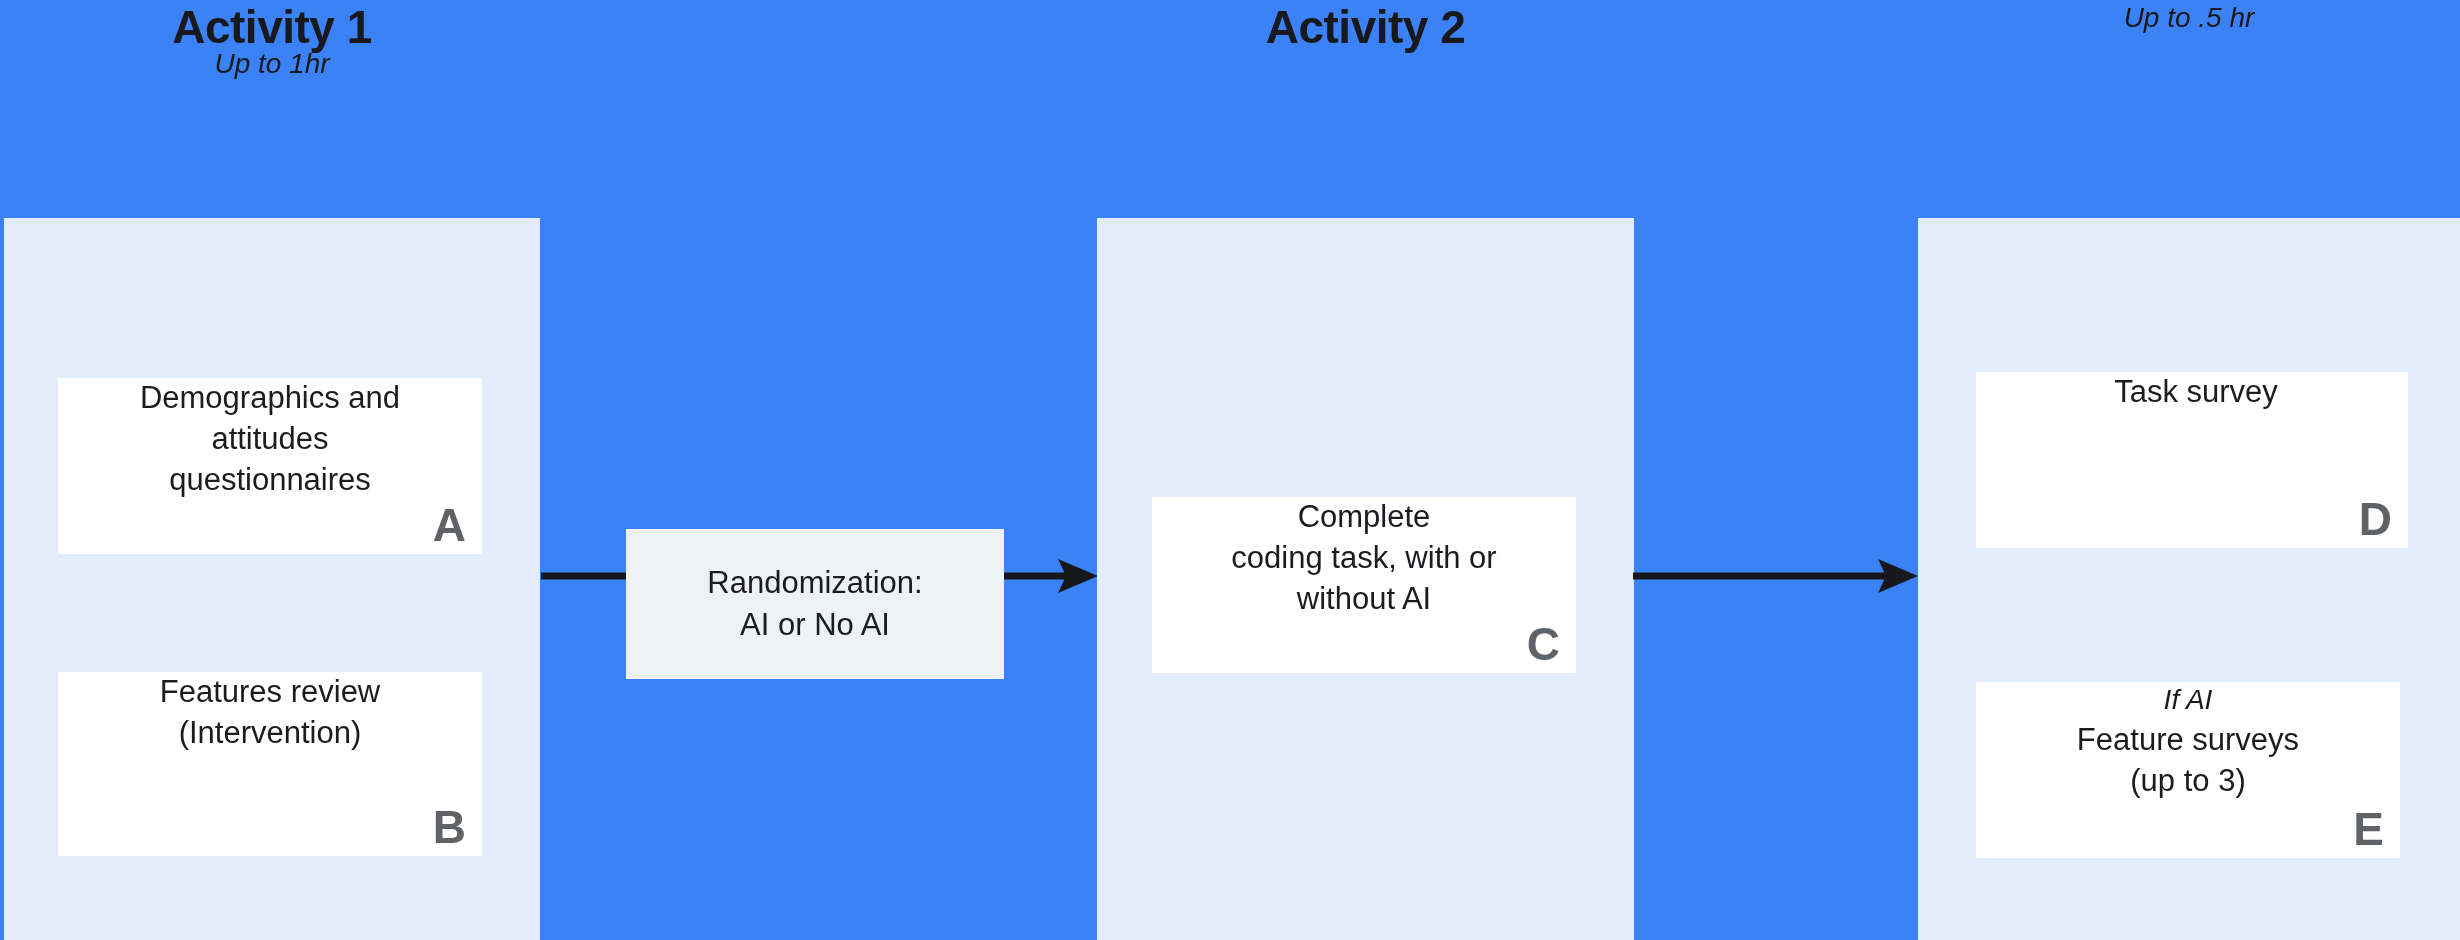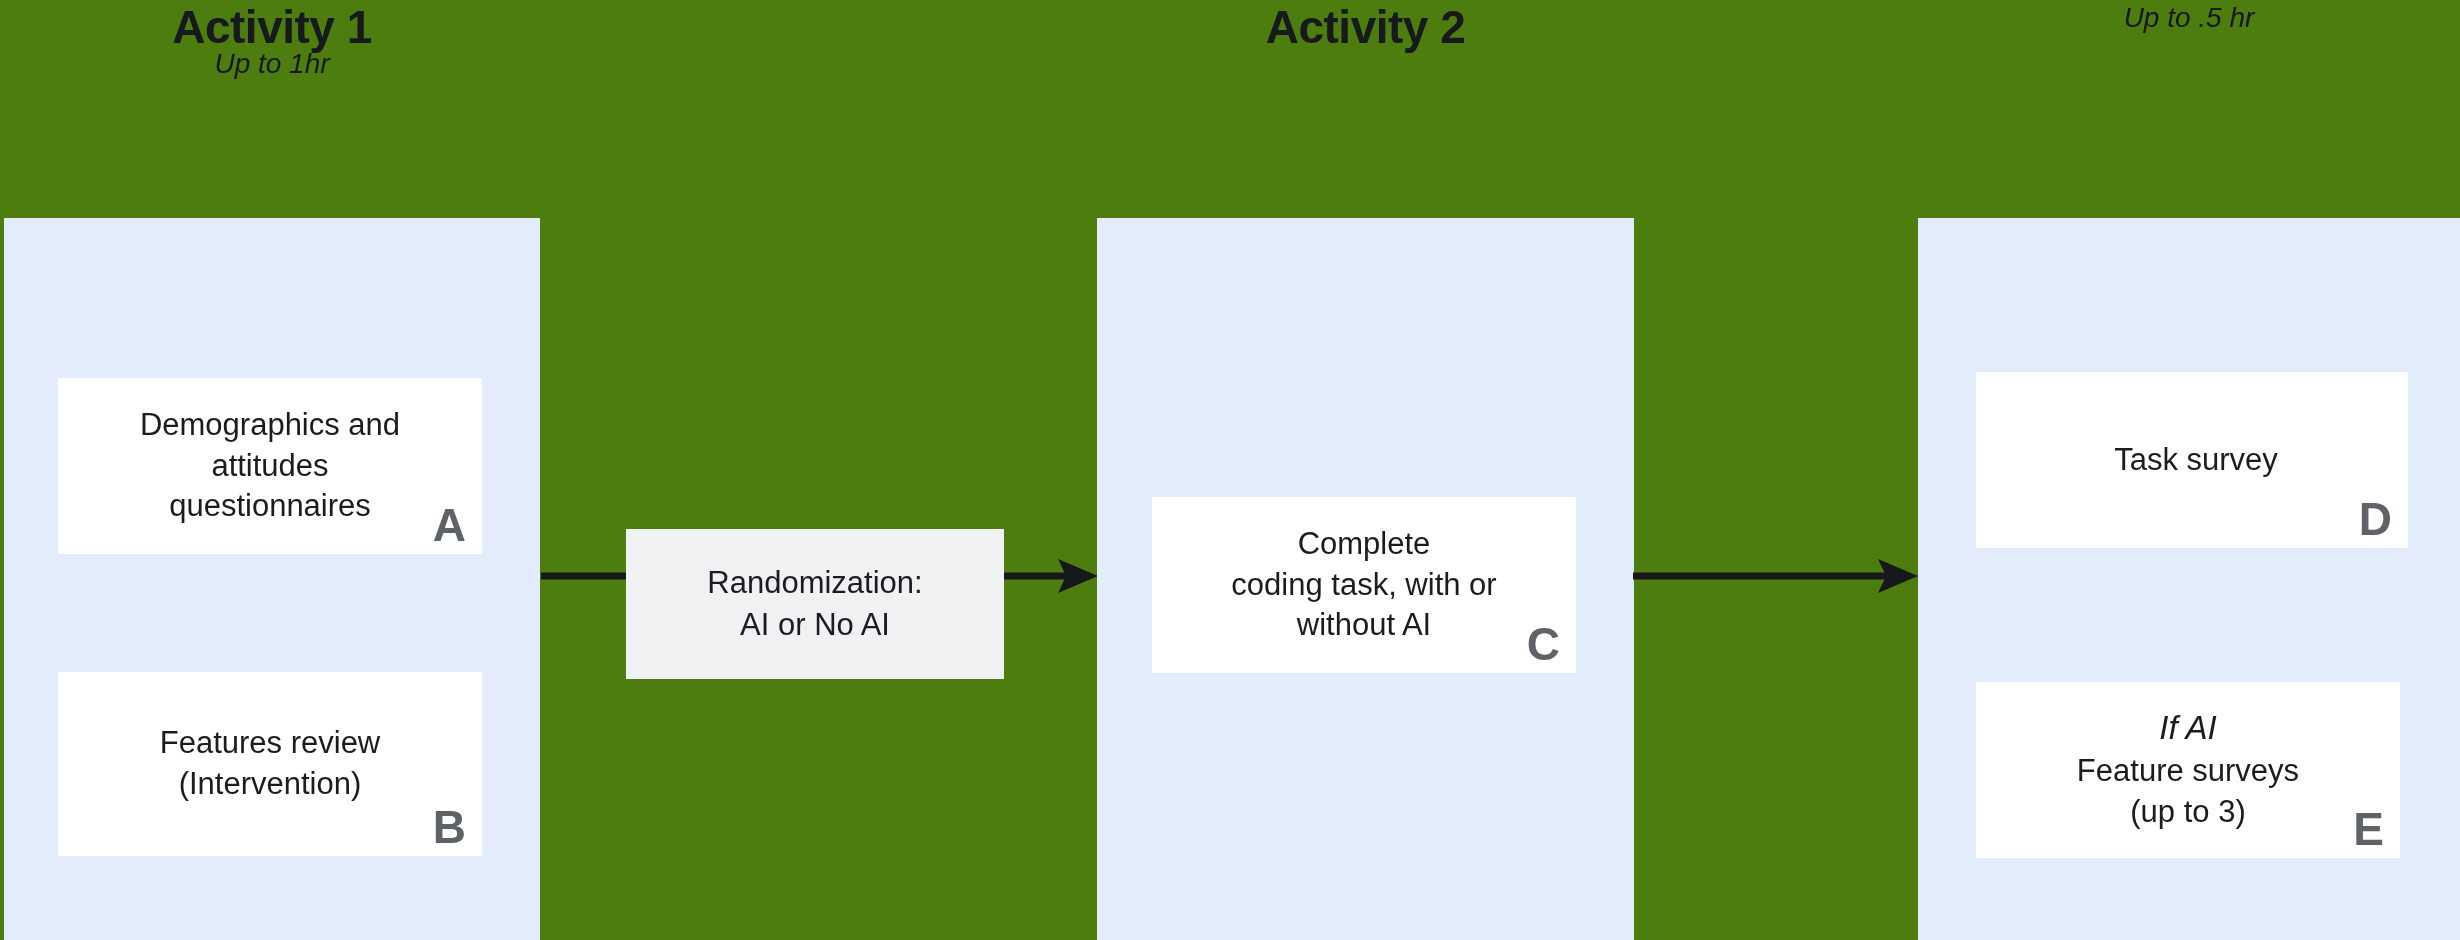--- a/index.html
+++ b/index.html
@@ -9,21 +9,21 @@
   }
   body {
     font-family: "Liberation Sans", "DejaVu Sans", sans-serif;
     color: #17181b;
     -webkit-font-smoothing: antialiased;
   }
   .canvas {
     position: relative;
     width: 2460px;
     height: 940px;
-    background: #4d7c0f;
+    background: #3b82f6;
     overflow: hidden;
   }
 
   
   .col-header {
     position: absolute;
     text-align: center;
     white-space: nowrap;
   }
   .col-title {
@@ -45,34 +45,33 @@
   .panel {
     position: absolute;
     background: #e3ecfb;
   }
 
   
   .card {
     position: absolute;
     background: #ffffff;
     display: flex;
-    align-items: center;
     justify-content: center;
   }
   .card-text {
     text-align: center;
     font-size: 31px;
     line-height: 1.32;
     color: #1b1c1f;
     padding: 0 34px;
   }
   .card-text .cond {
     display: block;
     font-style: italic;
-    font-size: 33px;
+    font-size: 28px;
     line-height: 1.25;
     margin-bottom: 3px;
   }
   .card-letter {
     position: absolute;
     right: 16px;
     bottom: 6px;
     font-size: 46px;
     font-weight: bold;
     color: #5f6368;

